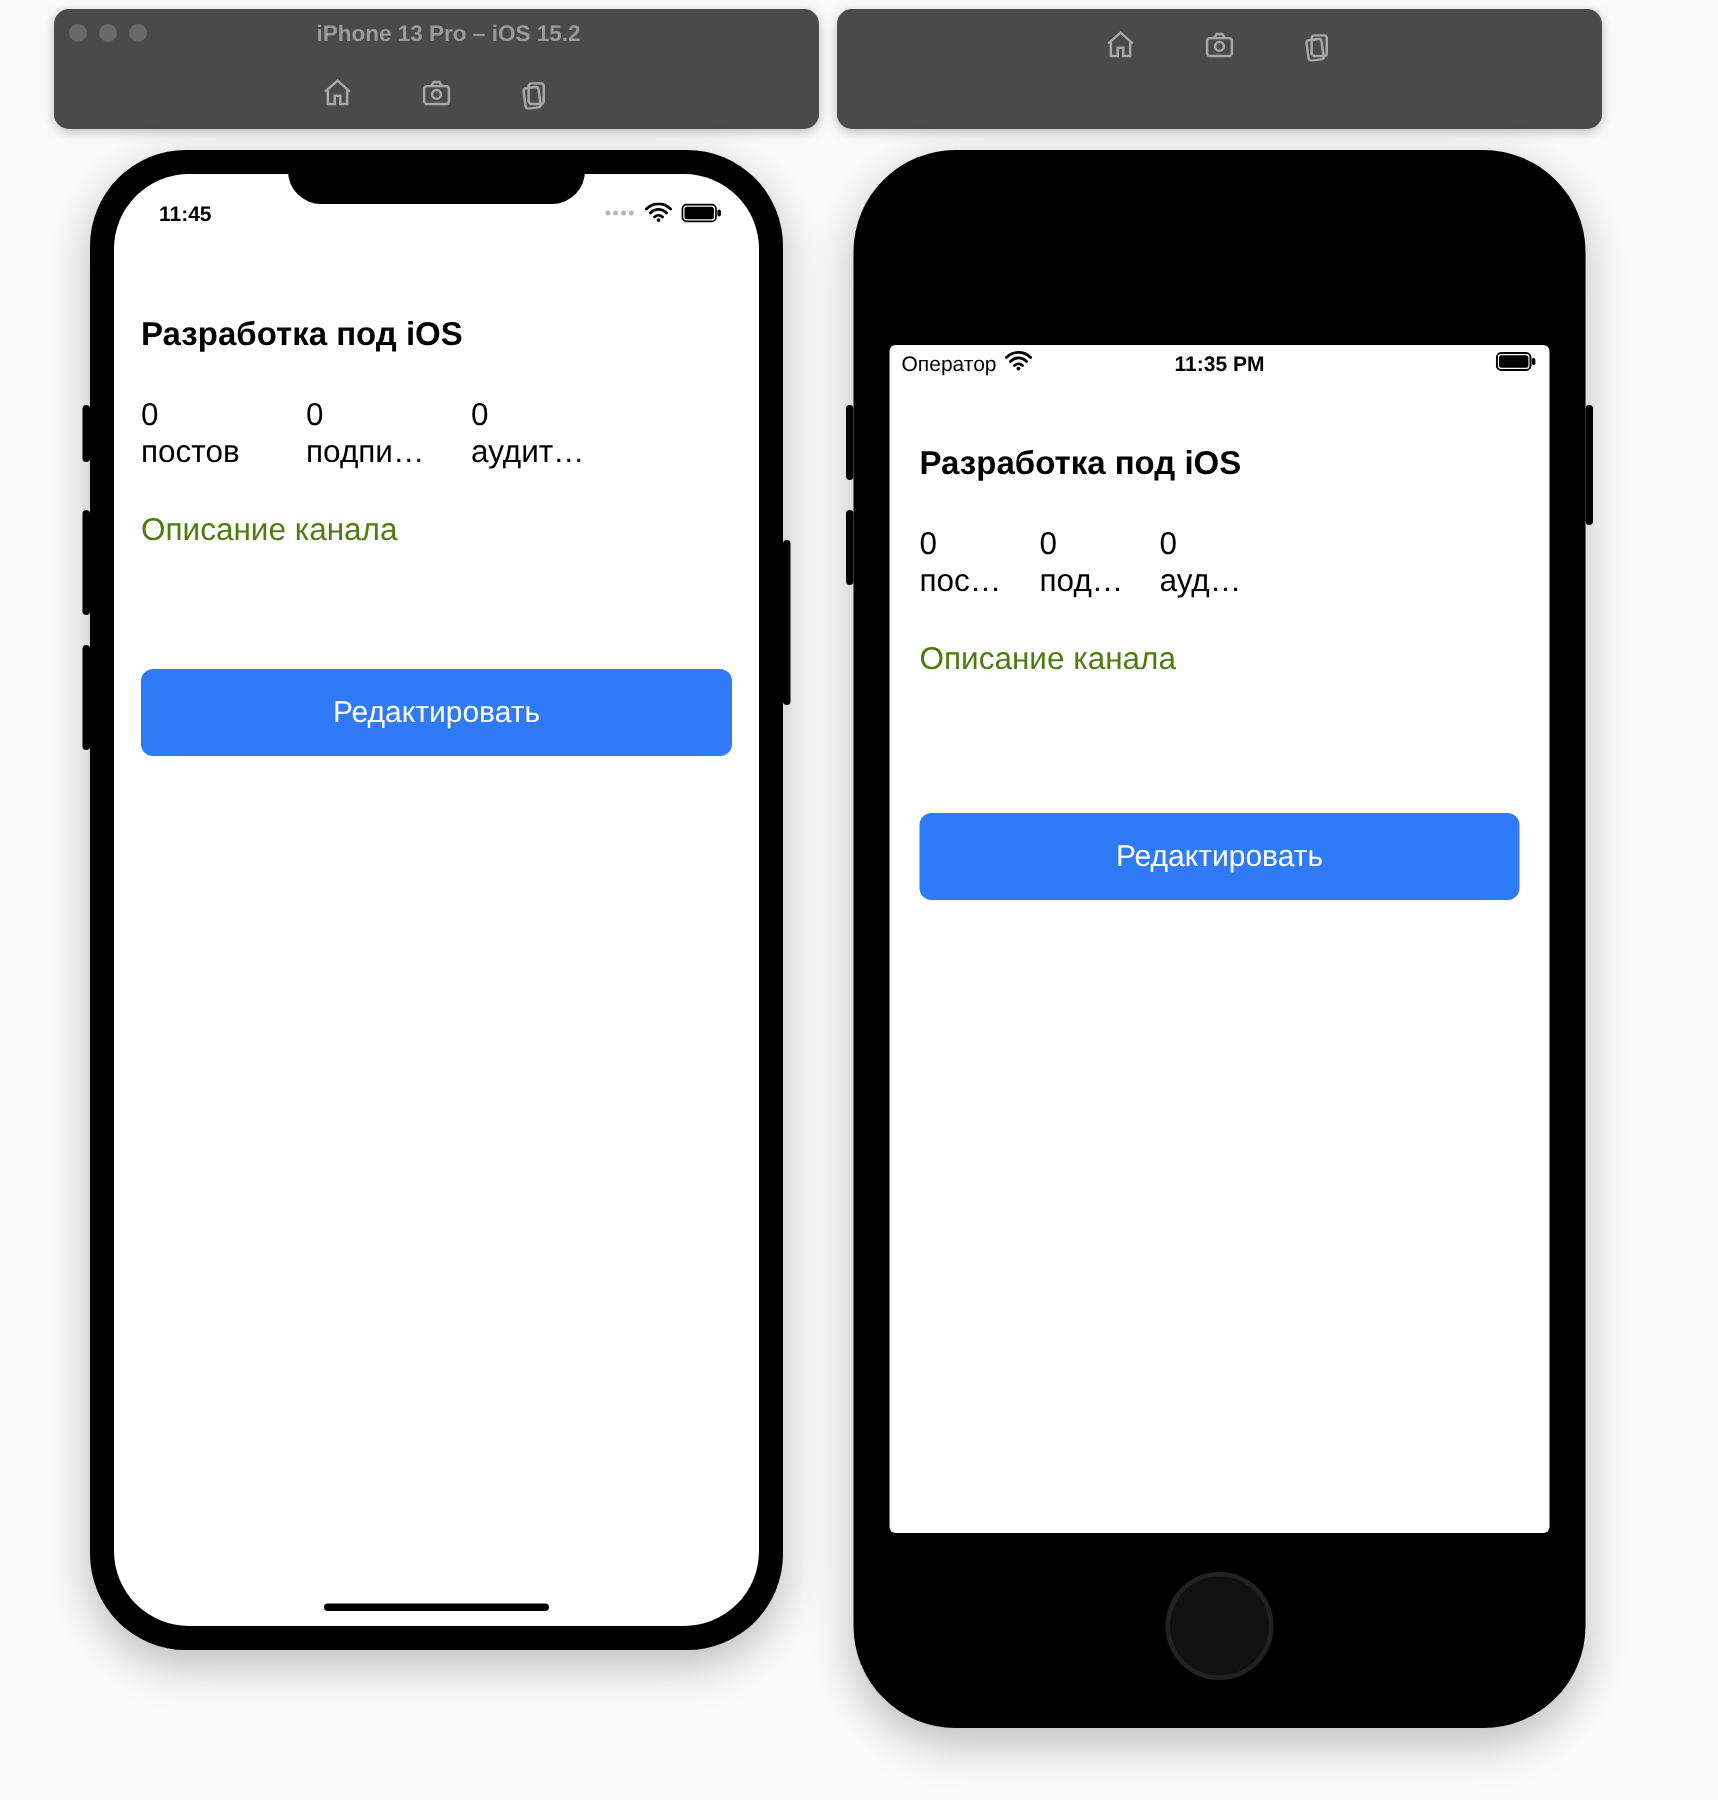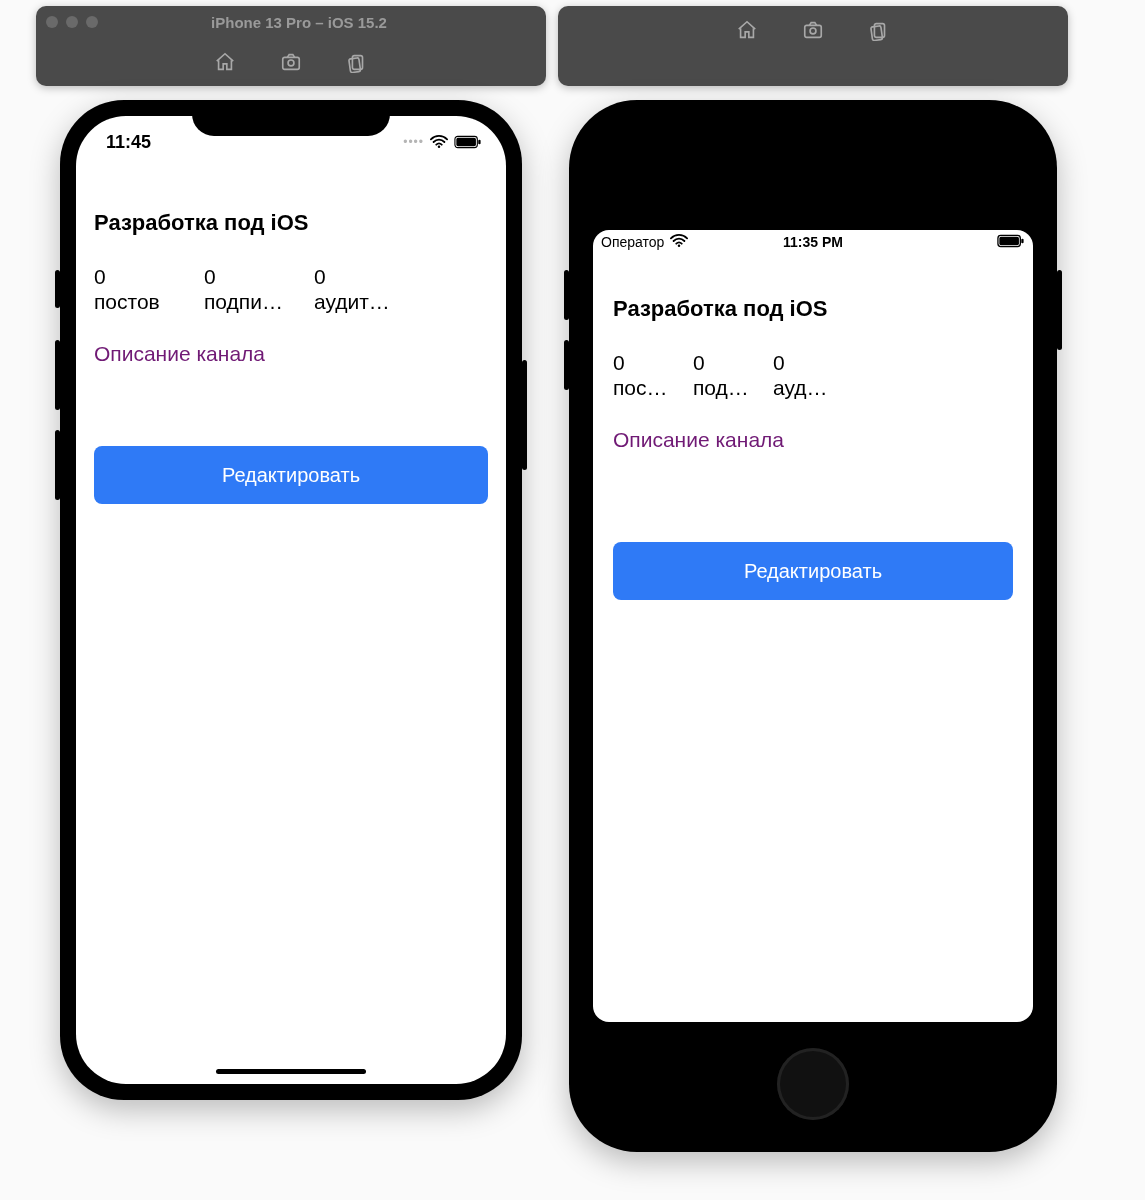--- a/index.html
+++ b/index.html
@@ -67,21 +67,21 @@
   }
   .phone13 .notch {
     position:absolute; top:0; left:50%; transform:translateX(-50%);
     width:198px; height:36px; background:#000;
     border-bottom-left-radius:22px; border-bottom-right-radius:22px;
     z-index:10;
   }
   .phone13 .status-row {
     position:relative; height:52px; display:flex; align-items:center; justify-content:space-between; padding:0 24px 0 30px;
   }
-  .phone13 .status-time { font-weight:700; font-size:18px; }
+  .phone13 .status-time { font-weight:700; font-size:14px; }
   .phone13 .status-right { display:flex; align-items:center; gap:6px; }
   .dots { letter-spacing:1px; font-size:12px; color:#b5b5b5; }
   .wifi svg, .batt svg { display:block; }
   .home-indicator {
     position:absolute; bottom:10px; left:50%; transform:translateX(-50%);
     width:150px; height:5px; background:#000; border-radius:3px;
   }
 
   
   .ipod {
@@ -89,21 +89,21 @@
     width:488px; height:1052px;
     background:#000; border-radius:68px;
     box-shadow: 0 10px 30px rgba(0,0,0,.25);
   }
   .ipod .side-btn { position:absolute; background:#000; border-radius:3px; }
   .ipod .sb-l1 { left:-5px; top:170px; width:5px; height:50px; }
   .ipod .sb-l2 { left:-5px; top:240px; width:5px; height:50px; }
   .ipod .sb-r  { right:-5px; top:170px; width:5px; height:80px; }
   .ipod .screen {
     position:absolute; left:24px; top:130px; right:24px; bottom:130px;
-    background:#fff; border-radius:16px; overflow:hidden;
+    background:#fff; border-radius:4px; overflow:hidden;
   }
   .ipod .home-btn {
     position:absolute; bottom:32px; left:50%; transform:translateX(-50%);
     width:72px; height:72px; border-radius:50%;
     background:#111; box-shadow: inset 0 0 0 3px #222;
   }
   .ipod .status-row {
     height:24px; display:flex; align-items:center; justify-content:space-between;
     padding:0 8px; font-size:14px;
   }
@@ -114,21 +114,21 @@
   
   .app-content { padding: 42px 18px 0 18px; }
   .ipod .app-content { padding: 42px 20px 0 20px; }
   .channel-title { font-size:22px; font-weight:700; color:#000; margin-bottom:28px; }
   .stats { display:flex; gap:26px; margin-bottom:28px; }
   .ipod .stats { gap:20px; }
   .stat { width:84px; overflow:hidden; }
   .ipod .stat { width:60px; }
   .stat-value { font-size:21px; color:#000; line-height:1.2; }
   .stat-label { font-size:21px; color:#000; white-space:nowrap; overflow:hidden; text-overflow:ellipsis; line-height:1.2; }
-  .desc-label { font-size:21px; color:#701a75; margin-bottom:80px; }
+  .desc-label { font-size:21px; color:#4d7c0f; margin-bottom:80px; }
   .ipod .desc-label { margin-bottom:90px; }
   .edit-btn {
     display:block; width:100%; height:58px;
     background:#2f7af6; color:#fff; border:none; border-radius:8px;
     font-size:20px; cursor:pointer;
   }
 
   svg.wifi-ic { width:18px; height:14px; }
   svg.batt-ic { width:28px; height:14px; }
 </style>

